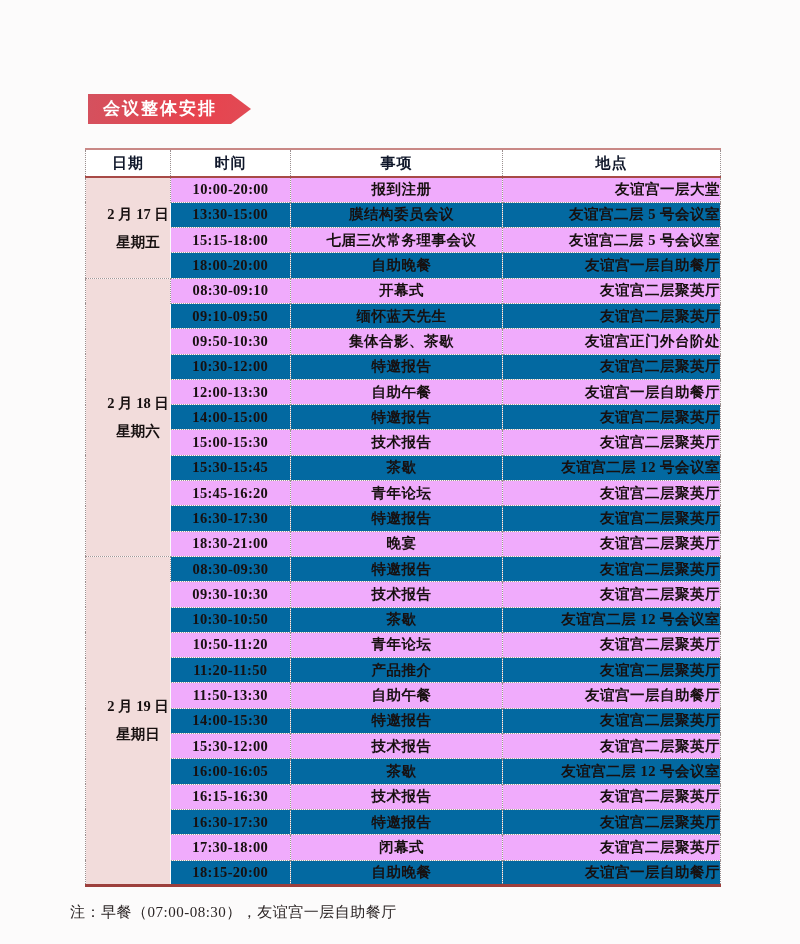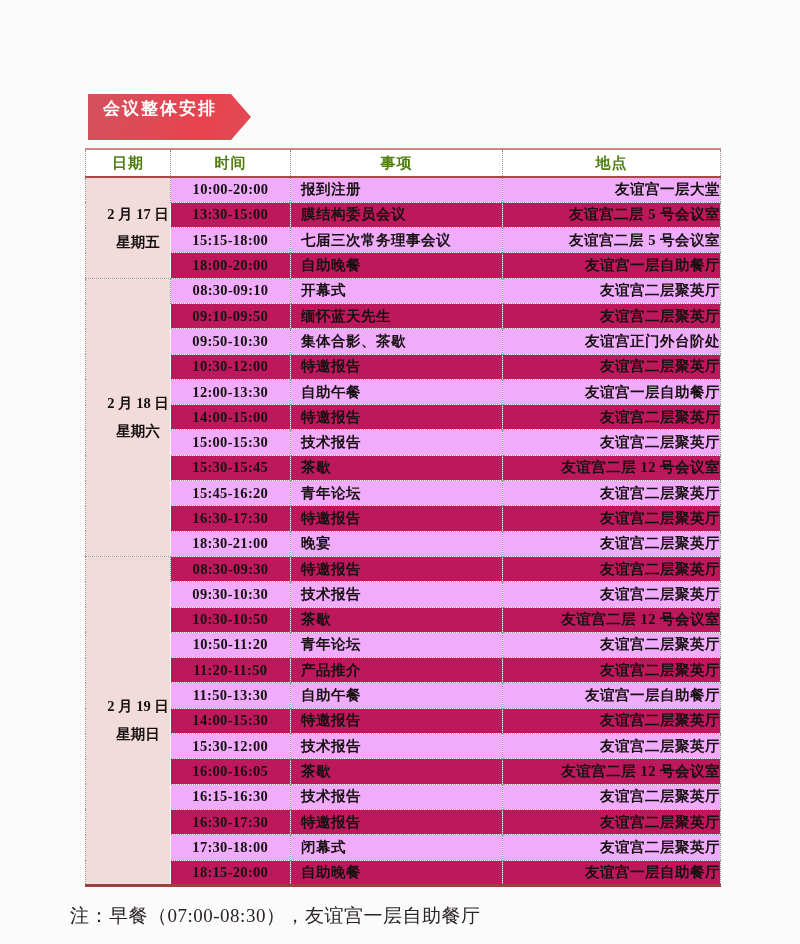--- a/index.html
+++ b/index.html
@@ -12,21 +12,21 @@
     height: 944px;
     background: #fcfbfb;
     overflow: hidden;
   }
 
   
   .banner {
     position: absolute;
     left: 88px;
     top: 94px;
-    height: 46px;
+    height: 30px;
     line-height: 30px;
     padding: 0 34px 0 15px;
     background: linear-gradient(100deg, #d4515e 0%, #e8434e 70%, #e04b55 100%);
     clip-path: polygon(0 0, calc(100% - 20px) 0, 100% 50%, calc(100% - 20px) 100%, 0 100%);
     color: #ffffff;
     font-family: Liberation Serif, serif;
     font-weight: bold;
     font-size: 17px;
     letter-spacing: 2px;
     white-space: nowrap;
@@ -45,57 +45,57 @@
     color: #171010;
     border-top: 2px solid #c98886;
     border-left: 1px dotted #9a8f8f;
     border-right: 1px dotted #9a8f8f;
     border-bottom: 3px solid #9d3f3c;
   }
   table.schedule th {
     height: 28px;
     background: #ffffff;
     font-size: 15px;
-    color: #4d7c0f;
+    color: #0f172a;
     border-bottom: 2px solid #a84a47;
     border-left: 1px dotted #9a8f8f;
     text-align: center;
     letter-spacing: 1px;
   }
   table.schedule th:first-child { border-left: none; }
   table.schedule tbody td {
     height: 25.3px;
     font-size: 14.5px;
     border-left: 1px dotted #9a8f8f;
     border-top: 1px dotted #a39595;
     overflow: hidden;
     white-space: nowrap;
   }
   table.schedule tbody td:first-child { border-left: none; }
   tr.pink td { background: #f0abfc; }
-  tr.white td { background: #be185d; }
+  tr.white td { background: #0369a1; }
   td.date-cell {
     background: #f2dcdb !important;
     text-align: center;
     vertical-align: middle;
     line-height: 1.95;
     font-size: 14.5px;
     white-space: normal;
     padding-left: 20px;
   }
   td.time { text-align: center; letter-spacing: 0.3px; }
-  td.item { text-align: left; padding-left: 10px; letter-spacing: 0.5px; }
+  td.item { text-align: center; padding-left: 10px; letter-spacing: 0.5px; }
   td.location { text-align: right; letter-spacing: 0.5px; }
 
   .note {
     position: absolute;
     left: 70px;
     top: 903px;
     font-family: "Liberation Serif", serif;
-    font-size: 19px;
+    font-size: 15px;
     font-weight: normal;
     color: #2a2424;
     letter-spacing: 0.5px;
   }
 </style>
 </head>
 <body>
 
 <div class="page">
 

